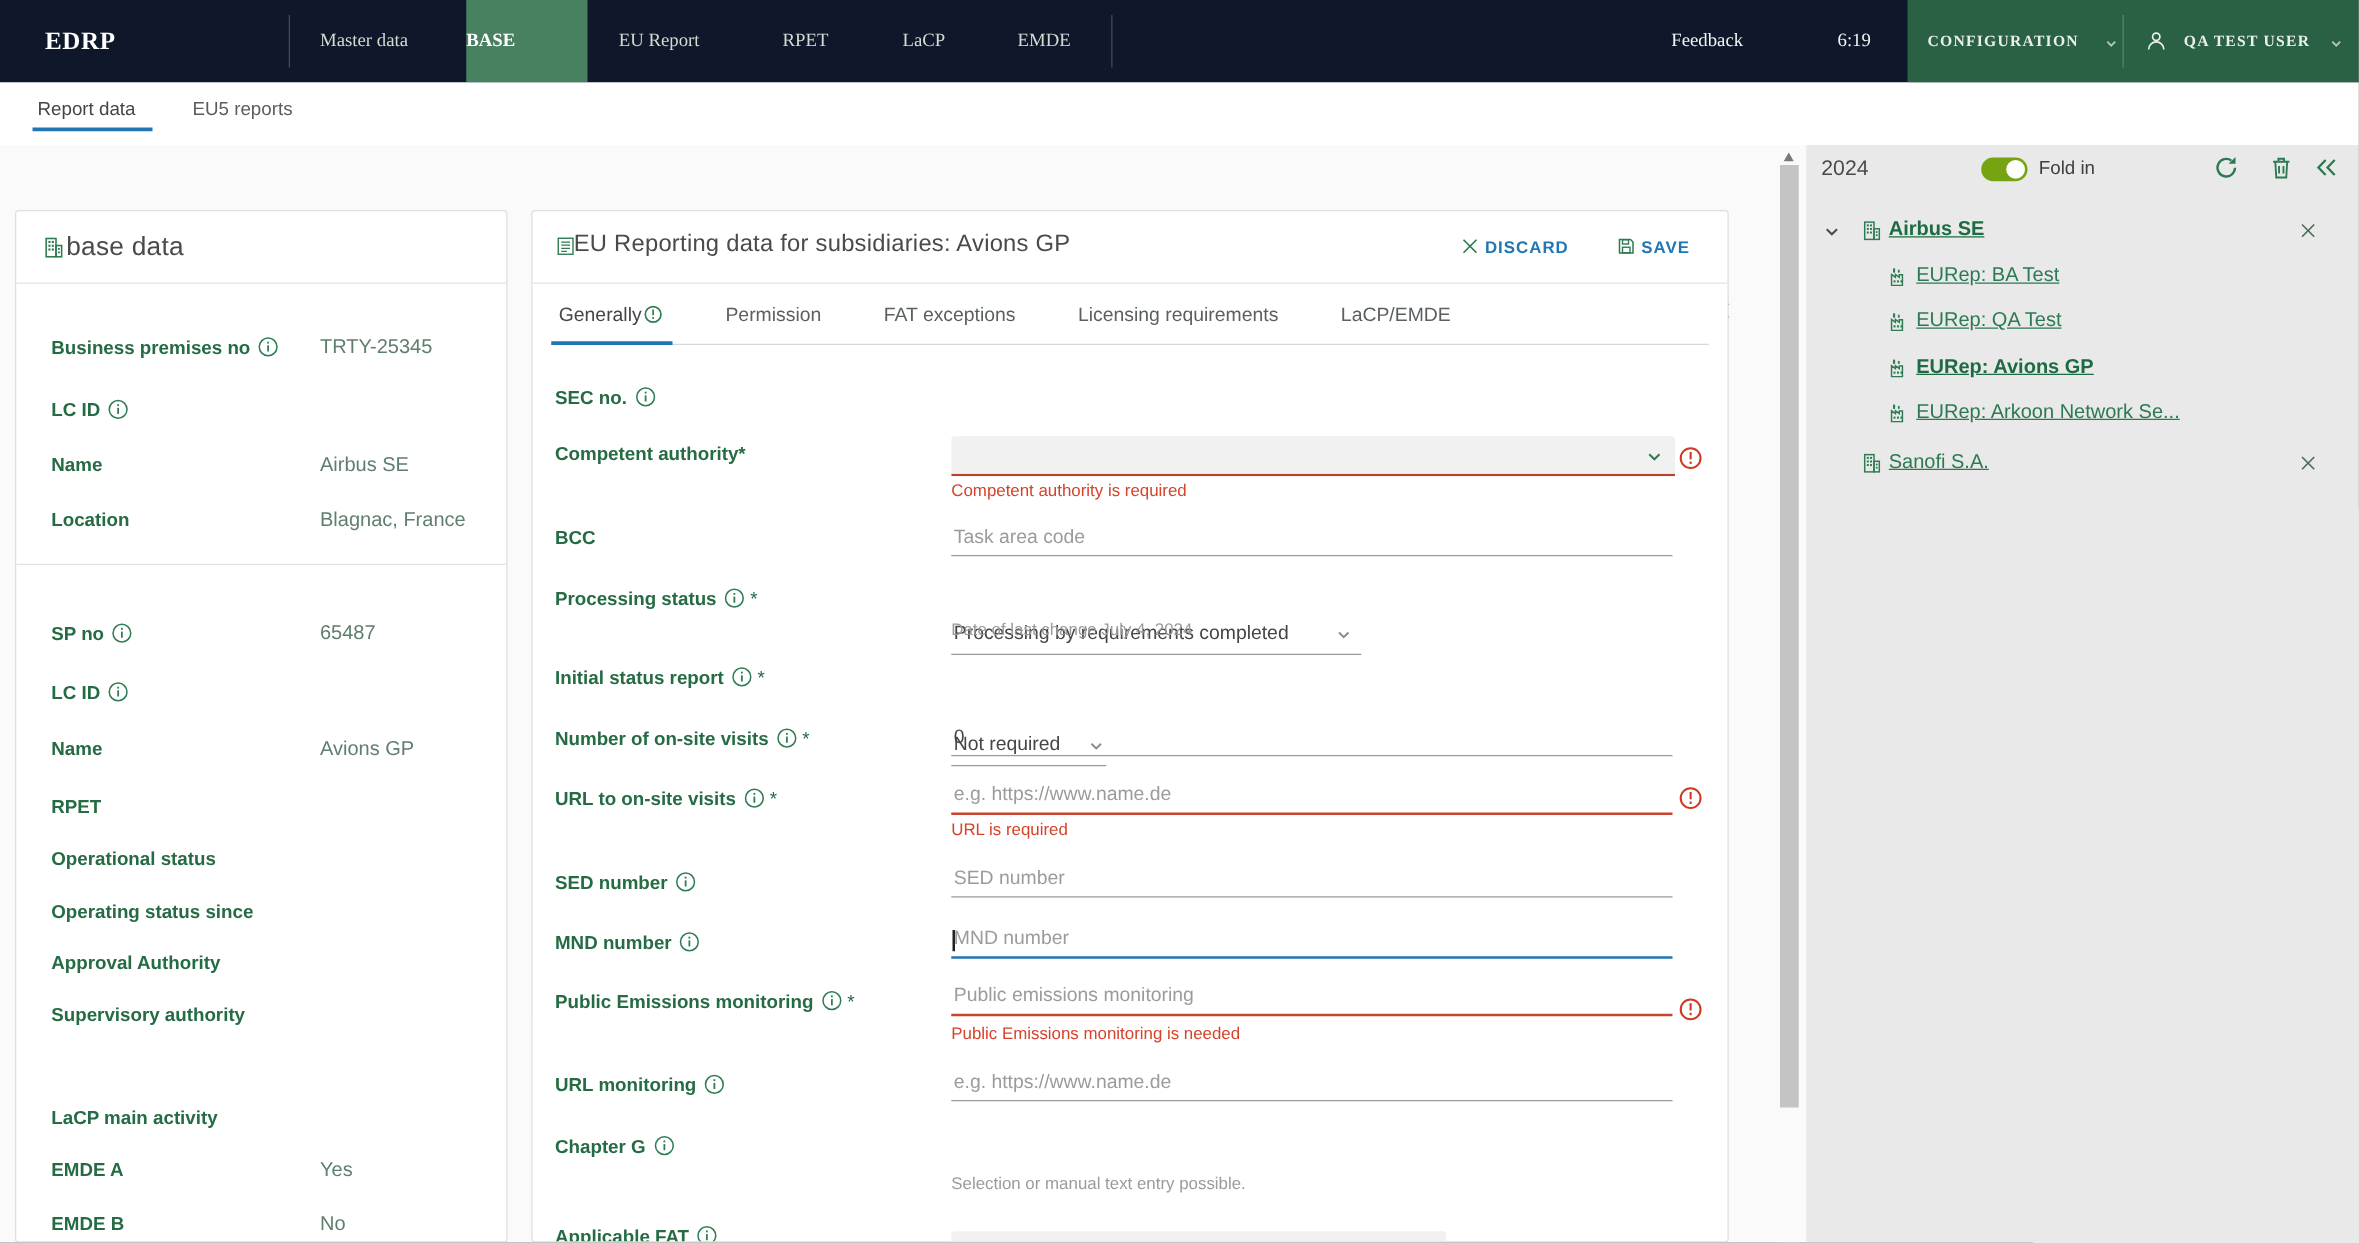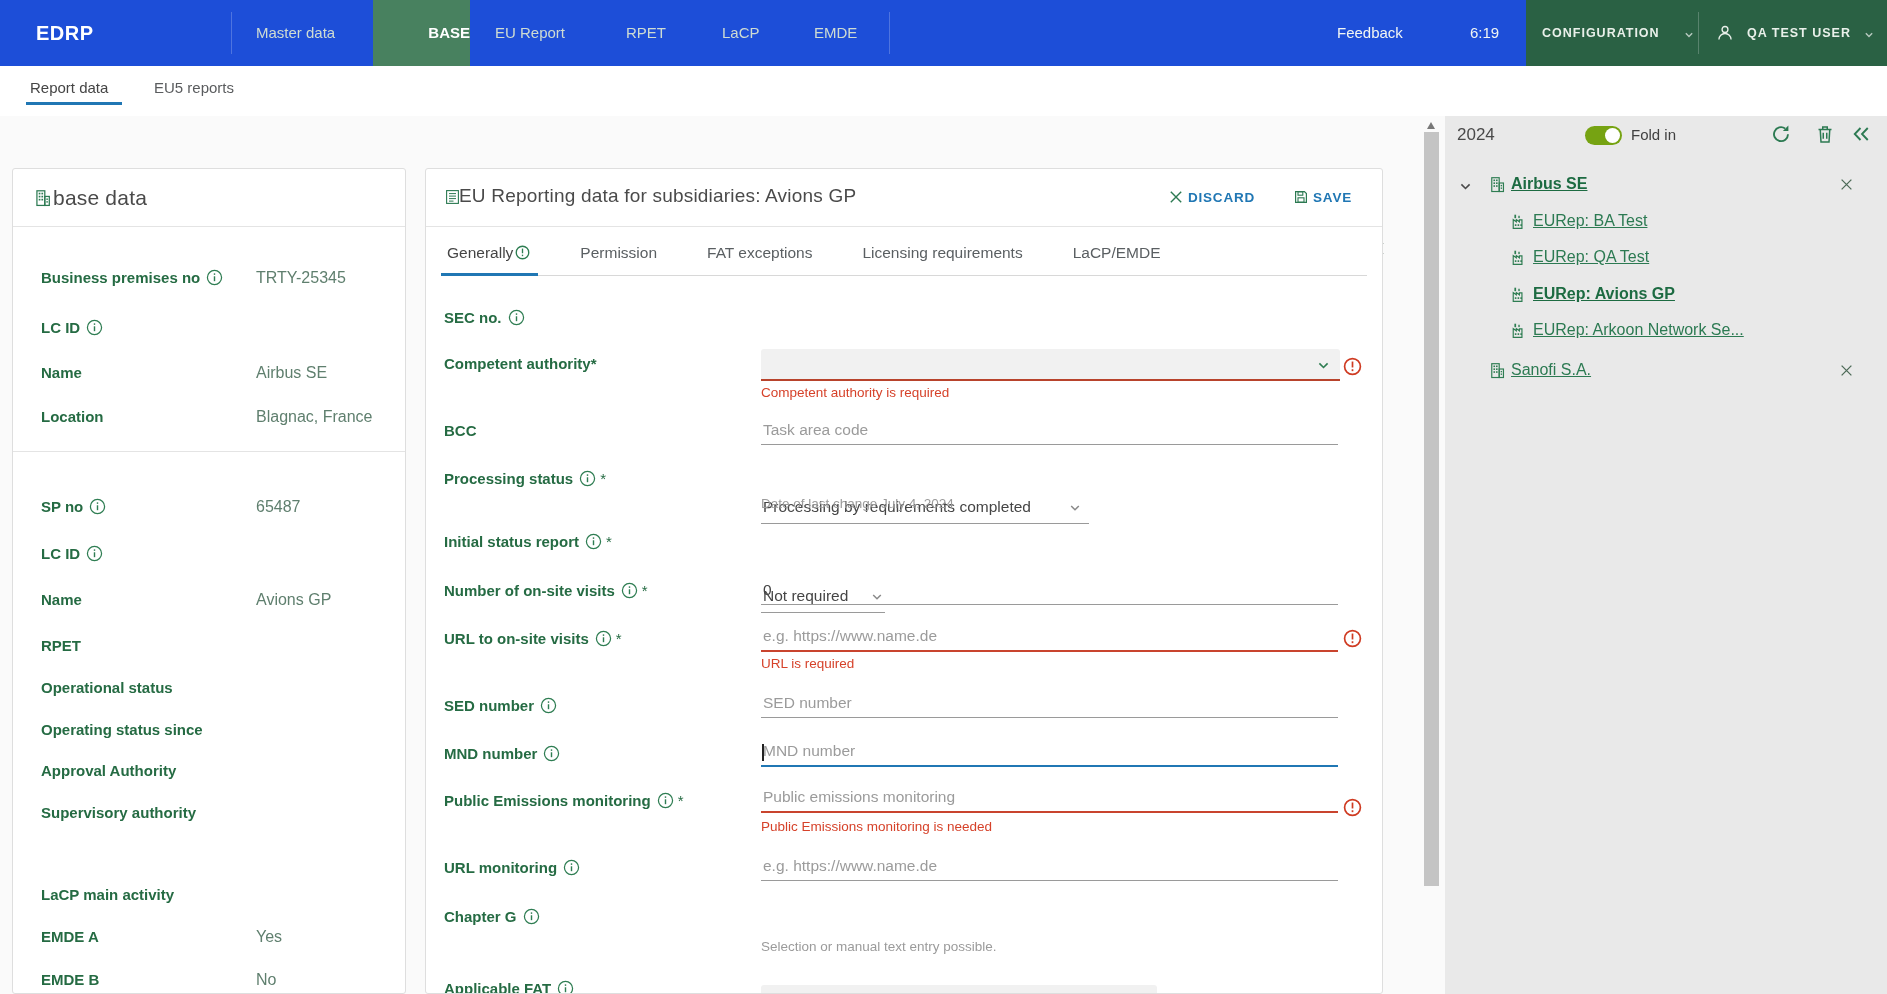--- a/index.html
+++ b/index.html
@@ -1,24 +1,24 @@
 <!DOCTYPE html>
 <html><head>
 <meta charset="utf-8">
 <style>
   * { margin:0; padding:0; box-sizing:border-box; }
   body { background:#666; font-family:"Liberation Sans", sans-serif; }
   #app { position:relative; width:1887px; height:994px; background:#fafafa; overflow:hidden; }
 
   
-  .topbar { position:absolute; left:0; top:0; width:100%; height:66px; background:#1d4ed8; }
+  .topbar { position:absolute; left:0; top:0; width:100%; height:66px; background:#0f172a;font-family:Liberation Serif, serif; }
   .brand { position:absolute; left:36px; top:0; line-height:66px; color:#fff; font-size:20px; font-weight:700; letter-spacing:.5px; }
   .tb-div { position:absolute; top:12px; width:1px; height:42px; background:rgba(255,255,255,.22); }
   .nav-item { position:absolute; top:0; line-height:66px; color:#cfdcd2; font-size:15px; cursor:pointer; }
-  .nav-item.active { background:#48815f; color:#fff; font-weight:700; text-align:right; }
+  .nav-item.active { background:#48815f; color:#fff; font-weight:700; text-align:left; }
   .tb-right { position:absolute; top:0; line-height:66px; color:#f2f6f3; font-size:15px; cursor:pointer; }
   .cfg-section { position:absolute; left:1526px; top:0; width:361px; height:66px; background:#2a6144; }
   .cfg-label { position:absolute; top:0; line-height:66px; color:#e9f0ea; font-size:12.5px; font-weight:700; letter-spacing:1px; cursor:pointer; }
   .mini-chev { position:absolute; top:30px; width:10px; height:10px; color:rgba(255,255,255,.65); }
   .mini-chev svg { display:block; width:10px; height:10px; }
   .person { position:absolute; left:190px; top:24px; width:18px; height:18px; color:#e9f0ea; }
   .person svg { width:18px; height:18px; }
 
   
   .subtabs { position:absolute; left:0; top:66px; width:100%; height:50px; background:#fff; }

